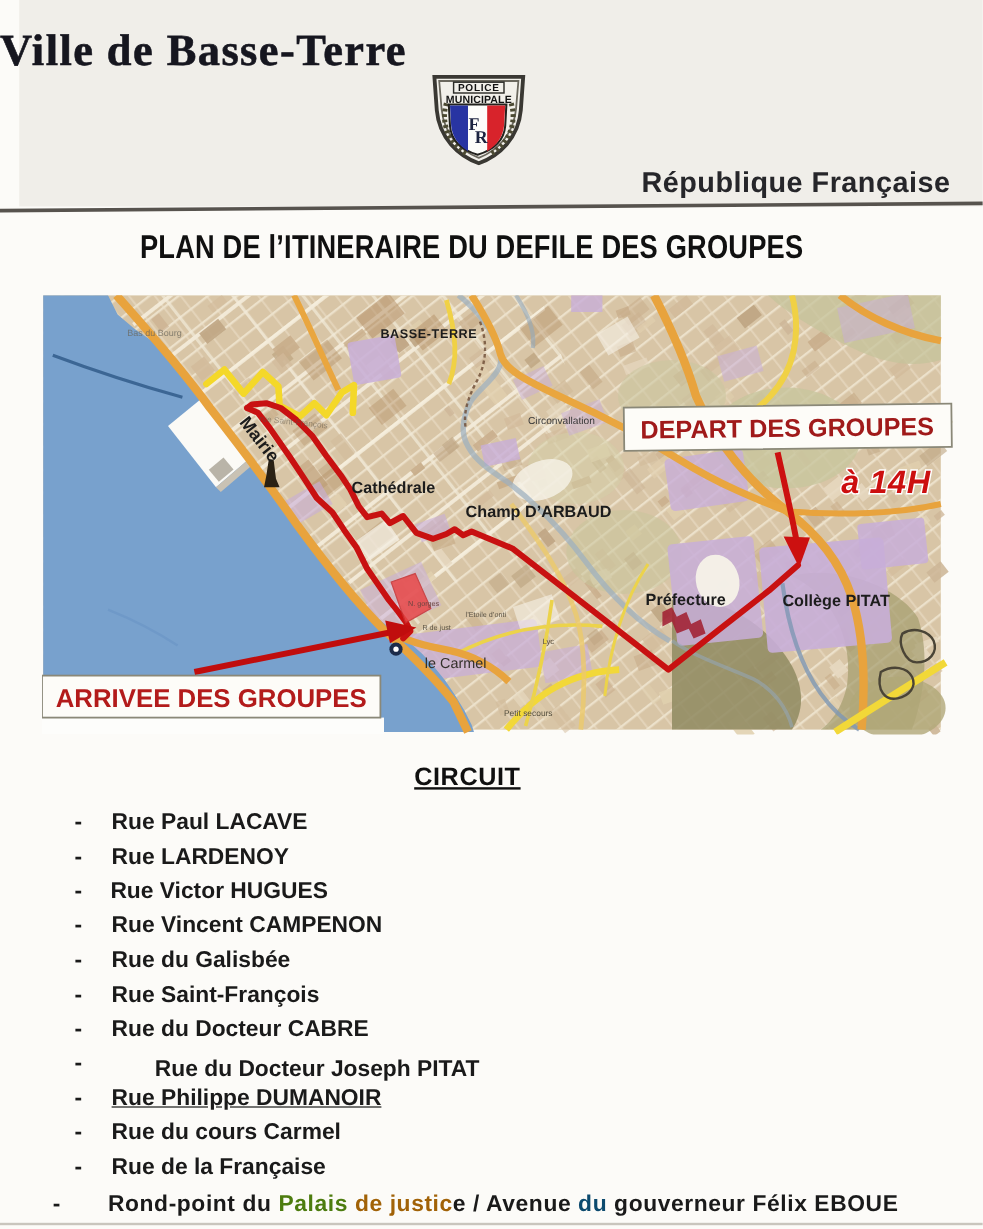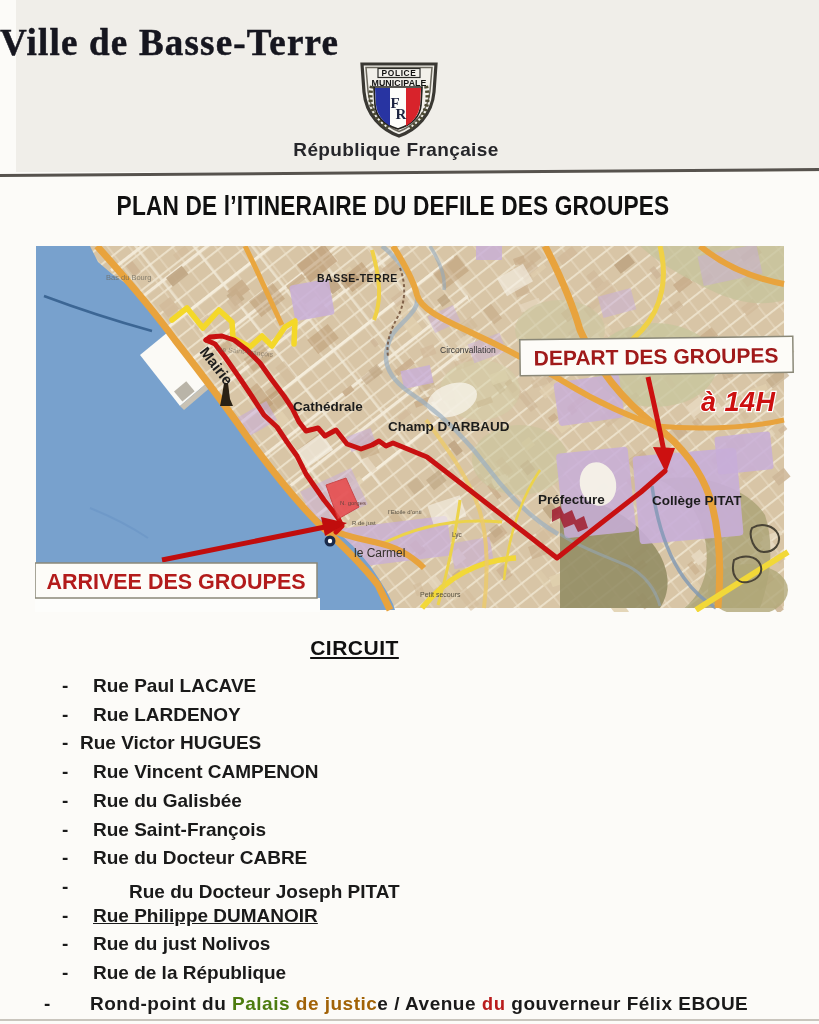--- a/index.html
+++ b/index.html
@@ -24,22 +24,22 @@
   <rect x="21" y="9.5" width="42" height="9" fill="none" stroke="#2c2c28" stroke-width="1.2"></rect>
   <text x="42" y="17" text-anchor="middle" font-size="8.4" font-weight="bold" fill="#131313" font-family="Liberation Sans" letter-spacing="0.6">POLICE</text>
   <text x="42" y="26.5" text-anchor="middle" font-size="8.8" font-weight="bold" fill="#131313" font-family="Liberation Sans" letter-spacing="0.1">MUNICIPALE</text>
   <path d="M17,28 L65,28 L64,46 C63,58 54,66 41,70 C28,66 19,58 18,46 Z" fill="#fdfdfa" stroke="#23221e" stroke-width="1.7"></path>
   <path d="M18,29 L33,29 L33,67 C25,62 20,55 19,46 Z" fill="#2834a2"></path>
   <path d="M64,29 L49,29 L49,67 C57,62 62,55 63,46 Z" fill="#d8232b"></path>
   <text x="38" y="49" text-anchor="middle" font-size="15" font-weight="bold" fill="#1d2440" font-family="Liberation Serif">F</text>
   <text x="44" y="60" text-anchor="middle" font-size="15" font-weight="bold" fill="#1d2440" font-family="Liberation Serif">R</text>
 </svg>
 
-<div class="abs" style="left:0;top:139px;width:792px;text-align:center;
-     font-weight:bold;font-size:19px;letter-spacing:0.4px;color:#26262a;">République Française</div>
+<div class="abs" style="left:0;top:139px;width:792px;text-align:right;
+     font-weight:bold;font-size:24px;letter-spacing:0.4px;color:#26262a;">République Française</div>
 
 <div class="abs" style="left:0;top:171px;width:819px;height:2.6px;background:#57534e;transform:rotate(-0.42deg);"></div>
 
 <div class="abs" style="left:0;top:190px;width:786px;text-align:center;
      font-weight:bold;font-size:27.5px;letter-spacing:0.2px;color:#101010;transform:scaleX(0.825);transform-origin:393px 0;">PLAN DE l’ITINERAIRE DU DEFILE DES GROUPES</div>
 
 <svg class="abs" style="left:35px;top:246px;" width="762" height="366" viewBox="35 246 762 366">
   <defs>
     <pattern id="grid1" width="17" height="15" patternUnits="userSpaceOnUse" patternTransform="rotate(-38)">
       <rect width="17" height="15" fill="none"></rect>
@@ -374,42 +374,42 @@
   <path d="M162,560 L330,526" fill="none" stroke="#c00d0d" stroke-width="5"></path>
   <polygon points="347,523 321,517 325,536" fill="#c00d0d"></polygon>
 
   <rect x="35" y="598" width="285" height="14" fill="#fdfdfb"></rect>
 
   <rect x="35" y="563" width="282" height="35" fill="#fdfcf8" stroke="#8a8878" stroke-width="1.5"></rect>
   <text x="176" y="589" text-anchor="middle" font-family="Liberation Sans" font-weight="bold" font-size="21.5" fill="#b31b1b">ARRIVEE DES GROUPES</text>
 </svg>
 
 <div class="abs" style="left:0;top:636px;width:709px;text-align:center;font-weight:bold;
-     font-size:21px;letter-spacing:0.5px;color:#101010;"><span style="text-decoration:underline;">CIRCUIT</span></div>
+     font-size:21px;letter-spacing:0.5px;color:#101010;padding-left:35px;"><span style="text-decoration:underline;">CIRCUIT</span></div>
 
 <div class="abs" style="left:0;top:675px;width:819px;font-weight:bold;font-size:19px;color:#1a1a1a;">
   <div style="position:absolute;left:62px;top:0;">-</div>
     <div style="position:absolute;left:93px;top:0;">Rue Paul LACAVE</div>
   <div style="position:absolute;left:62px;top:28.7px;">-</div>
     <div style="position:absolute;left:93px;top:28.7px;text-align:center;">Rue LARDENOY</div>
   <div style="position:absolute;left:62px;top:57.4px;">-</div>
-    <div style="position:absolute;left:80px;top:57.4px;text-align:center;">Rue Victor HUGUES</div>
+    <div style="position:absolute;left:92px;top:57.4px;text-align:center;">Rue Victor HUGUES</div>
   <div style="position:absolute;left:62px;top:86.1px;">-</div>
     <div style="position:absolute;left:93px;top:86.1px;">Rue Vincent CAMPENON</div>
   <div style="position:absolute;left:62px;top:114.8px;">-</div>
     <div style="position:absolute;left:93px;top:114.8px;">Rue du Galisbée</div>
   <div style="position:absolute;left:62px;top:143.5px;">-</div>
     <div style="position:absolute;left:93px;top:143.5px;">Rue Saint-François</div>
   <div style="position:absolute;left:62px;top:172.2px;">-</div>
     <div style="position:absolute;left:93px;top:172.2px;">Rue du Docteur CABRE</div>
   <div style="position:absolute;left:62px;top:200.9px;">-</div>
     <div style="position:absolute;left:93px;top:206px;margin-left:36px;">Rue du Docteur Joseph PITAT</div>
   <div style="position:absolute;left:62px;top:229.6px;">-</div>
     <div style="position:absolute;left:93px;top:229.6px;text-decoration:underline;">Rue Philippe DUMANOIR</div>
   <div style="position:absolute;left:62px;top:258.3px;">-</div>
-    <div style="position:absolute;left:93px;top:258.3px;">Rue du just Nolivos</div>
+    <div style="position:absolute;left:93px;top:258.3px;">Rue du cours Carmel</div>
   <div style="position:absolute;left:62px;top:287px;">-</div>
-    <div style="position:absolute;left:93px;top:287px;">Rue de la République</div>
+    <div style="position:absolute;left:93px;top:287px;">Rue de la Française</div>
   <div style="position:absolute;left:44px;top:318px;">-</div>
-    <div style="position:absolute;left:90px;top:318px;letter-spacing:0.5px;">Rond-point du <span style="color:#4d7c0f;">Palais</span> <span style="color:#a16207;">de justic</span>e / Avenue <span style="color:#b91c1c;font-family:Liberation Mono, monospace;">du</span> gouverneur Félix EBOUE</div>
+    <div style="position:absolute;left:90px;top:318px;letter-spacing:0.5px;">Rond-point du <span style="color:#4d7c0f;">Palais</span> <span style="color:#a16207;">de justic</span>e / Avenue <span style="color:#0c4a6e;">du</span> gouverneur Félix EBOUE</div>
 </div>
 
 <div class="abs" style="left:0;top:1019px;width:819px;height:1.6px;background:#c9c5bd;"></div>
 
 </body></html>

